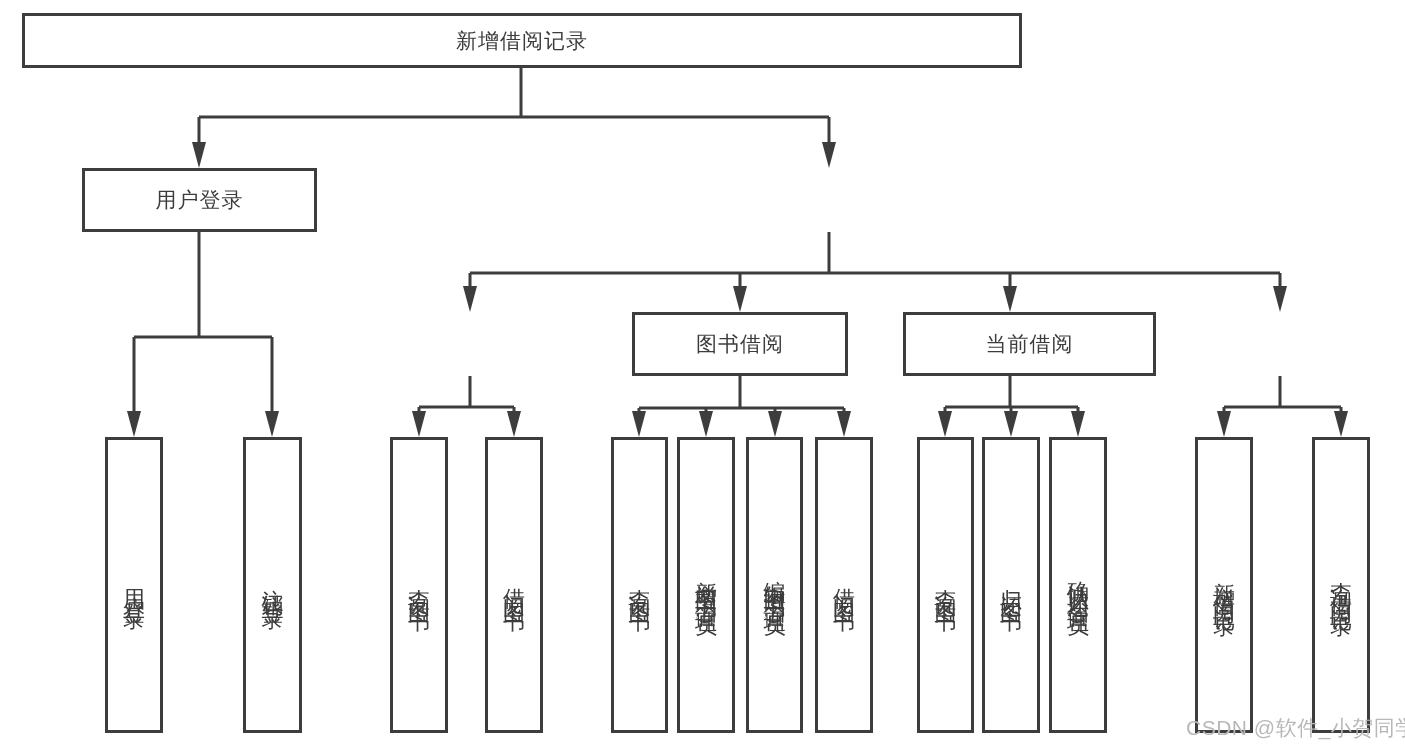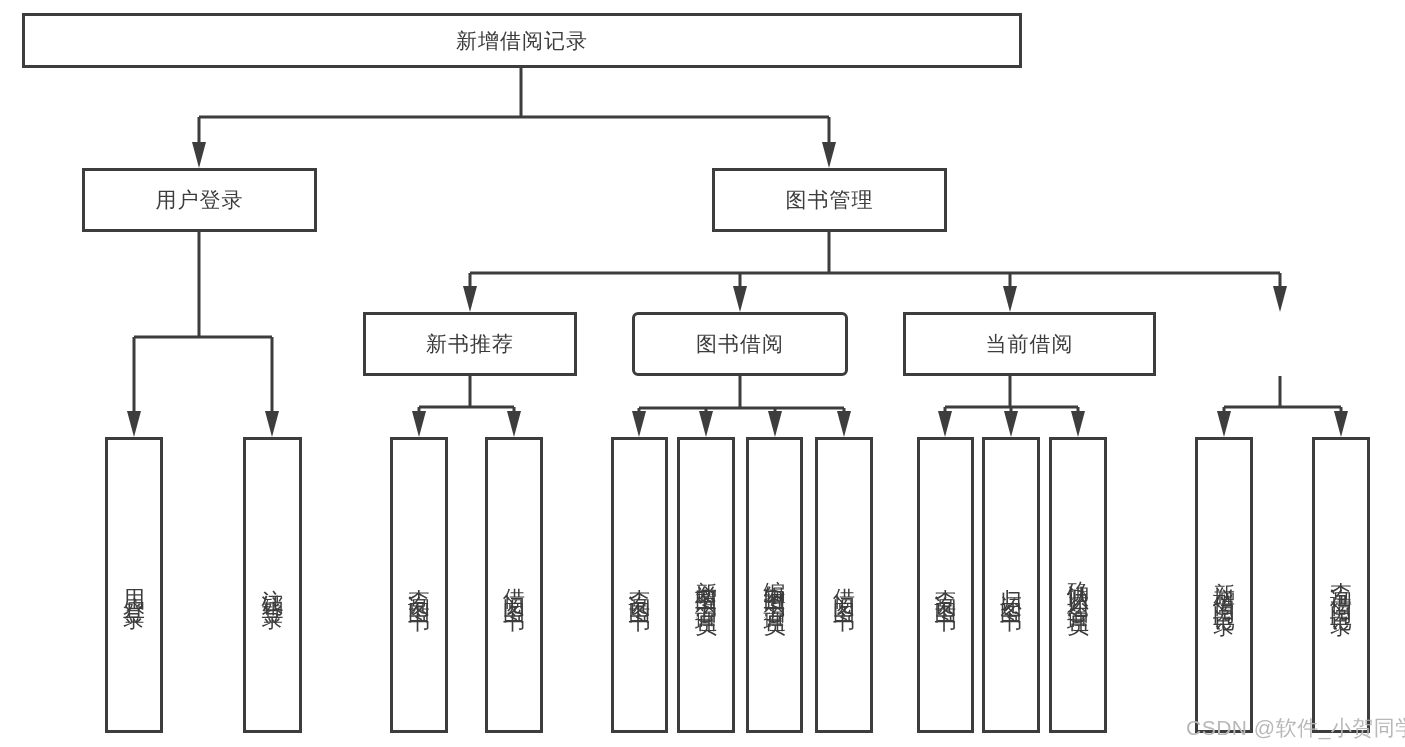--- a/index.html
+++ b/index.html
@@ -79,28 +79,22 @@
     <polygon points="1334,411 1348,411 1341,437"></polygon>
   </svg>
 
   <div class="box" style="left:22px;top:13px;width:1000px;height:55px;">
     <span class="hlabel">新增借阅记录</span>
   </div>
 
   <div class="box" style="left:82px;top:168px;width:235px;height:64px;">
     <span class="hlabel">用户登录</span>
   </div>
-  <div class="box" style="left:712px;top:168px;width:235px;height:64px;">
-    <span class="hlabel">图书管理</span>
-  </div>
 
-  <div class="box" style="left:363px;top:312px;width:214px;height:64px;">
-    <span class="hlabel">新书推荐</span>
-  </div>
-  <div class="box" style="left:632px;top:312px;width:216px;height:64px;border-radius:6px;">
+  <div class="box" style="left:632px;top:312px;width:216px;height:64px;">
     <span class="hlabel">图书借阅</span>
   </div>
   <div class="box" style="left:903px;top:312px;width:253px;height:64px;">
     <span class="hlabel">当前借阅</span>
   </div>
 
   <div class="box" style="left:105px;top:437px;width:58px;height:296px;">
     <span class="vlabel">用户登录</span>
   </div>
   <div class="box" style="left:243px;top:437px;width:59px;height:296px;">

